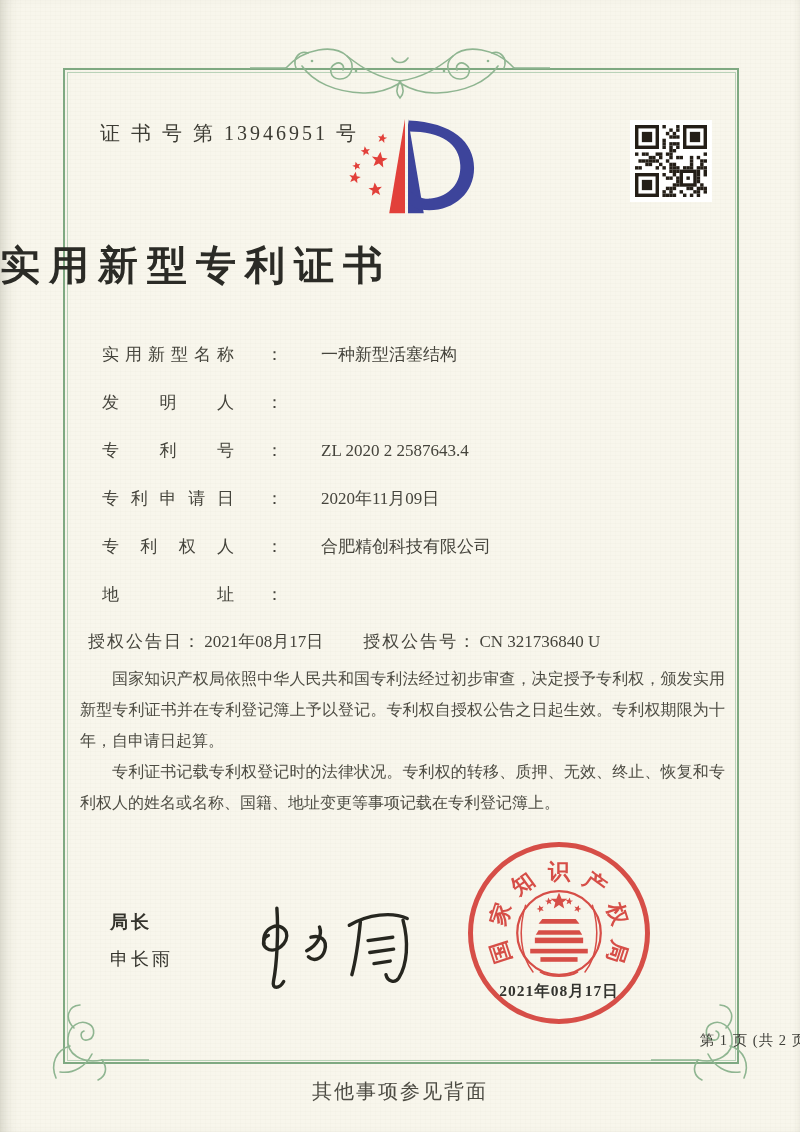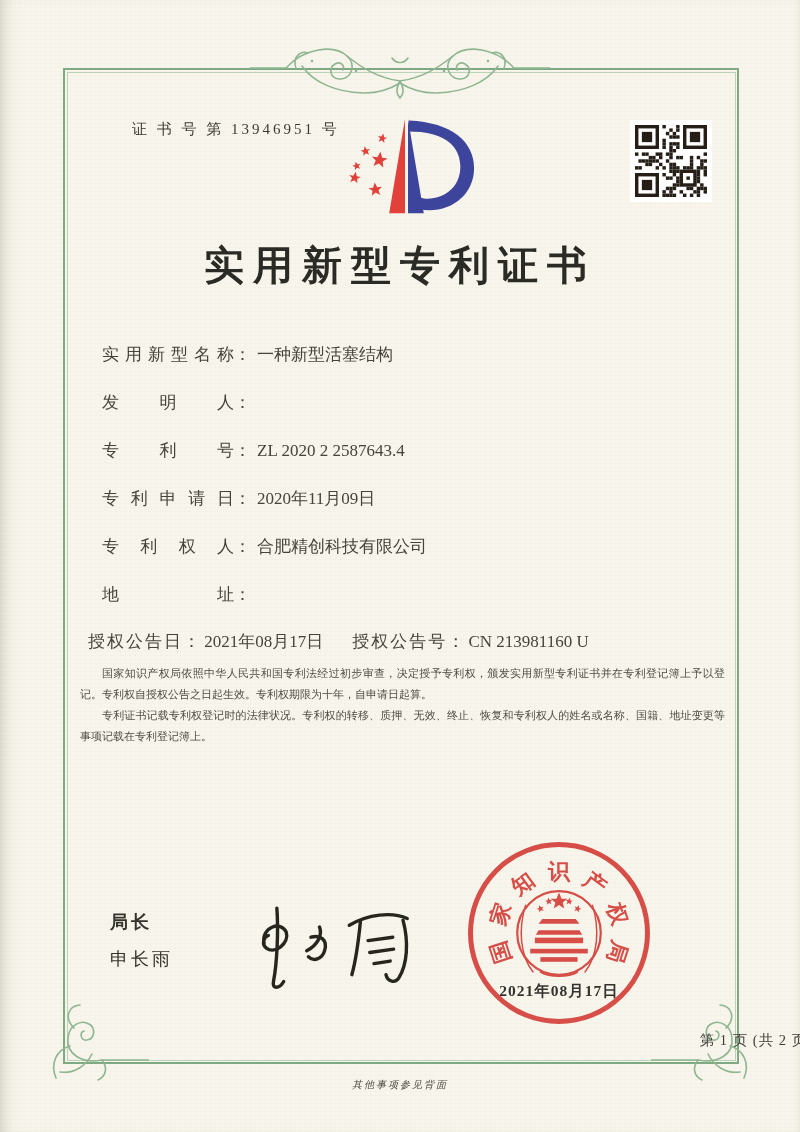--- a/index.html
+++ b/index.html
@@ -14,35 +14,35 @@
       repeating-linear-gradient(0deg, rgba(190,188,165,.05) 0 1px, rgba(0,0,0,0) 1px 4px),
       repeating-linear-gradient(90deg, rgba(190,188,165,.04) 0 1px, rgba(0,0,0,0) 1px 5px),
       #f8f6ec;
     box-shadow:inset 14px 0 18px -14px rgba(90,90,70,.35), inset -6px 0 10px -8px rgba(90,90,70,.2);}
   .frame{position:absolute;left:63px;top:68px;width:672px;height:992px;border:2.5px solid var(--green);}
   .frame-inner{position:absolute;inset:1.5px;border:1px solid var(--green-lt);}
   svg.orn{position:absolute;stroke:var(--orn);fill:none;stroke-width:1.6;stroke-linecap:round;}
   .top-orn{left:250px;top:38px;width:300px;height:64px;}
   .fl-left{left:44px;top:1002px;width:105px;height:82px;}
   .fl-right{left:651px;top:1002px;width:105px;height:82px;transform:scaleX(-1);}
-  .cert-no{position:absolute;left:100px;top:120px;font-size:15px;letter-spacing:3px;color:var(--ink);margin-left:32px;}
+  .cert-no{position:absolute;left:100px;top:120px;font-size:20px;letter-spacing:3px;color:var(--ink);}
   .logo{position:absolute;left:332px;top:104px;width:148px;height:124px;}
   .qr{position:absolute;left:630px;top:120px;width:82px;height:82px;background:#fff;padding:0;}
   .qr svg{position:absolute;left:5px;top:5px;width:72px;height:72px;fill:#241e17;}
-  .title{position:absolute;left:0;top:238px;width:800px;margin:0;text-align:center;
+  .title{position:absolute;left:0;top:238px;width:800px;margin:0;text-align:left;
     font-size:40px;font-weight:700;letter-spacing:9px;color:#2b2b26;}
   .fields{position:absolute;left:102px;top:344px;width:610px;font-size:17px;color:#45443c;}
-  .f-row{display:flex;margin-bottom:26px;line-height:22px;}
+  .f-row{display:flex;margin-bottom:26px;line-height:22px;gap:32px;}
   .f-label{display:inline-block;width:132px;text-align:justify;text-align-last:justify;flex:0 0 132px;}
   .colon{flex:0 0 auto;margin-right:6px;}
   .f-value{flex:1;}
-  .auth-row{position:absolute;left:88px;top:631px;width:640px;display:flex;gap:29px;
+  .auth-row{position:absolute;left:88px;top:631px;width:640px;display:flex;gap:40px;
     font-size:17px;color:#45443c;line-height:22px;white-space:nowrap;}
   .a-label{letter-spacing:2px;}
-  .paras{position:absolute;left:80px;top:663px;width:645px;font-size:11px;line-height:21px;
+  .paras{position:absolute;left:80px;top:663px;width:645px;font-size:16px;line-height:31px;
     color:var(--body);text-align:justify;}
   .paras p{margin:0;text-indent:2em;}
   .sig-block{position:absolute;left:110px;top:912px;font-size:18px;color:#34332c;line-height:20px;}
   .sig-title{margin-bottom:17px;letter-spacing:3px;font-weight:bold;}
   .sig-name{letter-spacing:3px;}
   .signature{position:absolute;left:228px;top:898px;width:200px;height:98px;
     stroke:#26261f;fill:none;stroke-width:4;stroke-linecap:round;stroke-linejoin:round;}
   .seal{position:absolute;left:468px;top:842px;width:172px;height:172px;
     border:5px solid var(--sealred);border-radius:50%;opacity:.92;}
   .seal-char{position:absolute;left:50%;top:50%;width:26px;height:26px;margin:-13px;
@@ -55,21 +55,21 @@
   span.seal-char:nth-of-type(6){transform:rotate(72deg) translateY(-61px);}
   span.seal-char:nth-of-type(7){transform:rotate(108deg) translateY(-61px);}
   .emblem{position:absolute;left:50%;top:50%;width:94px;height:104px;transform:translate(-50%,-50%);
     stroke:var(--sealred);fill:none;stroke-width:2.2;stroke-linecap:round;}
   .emblem .f{fill:var(--sealred);stroke:none;}
   .seal-date{position:absolute;left:50%;top:134px;transform:translateX(-50%);
     white-space:nowrap;font-size:15.5px;color:#23231f;letter-spacing:1px;font-weight:600;}
   .page-num{position:absolute;left:0;top:1031px;width:800px;text-align:right;
     font-size:14.5px;color:#3f3f39;letter-spacing:1px;margin-left:13px;}
   .back-note{position:absolute;left:0;top:1078px;width:800px;text-align:center;
-    font-size:10px;color:#4c4b43;letter-spacing:2px;font-style:italic;}
+    font-size:20px;color:#4c4b43;letter-spacing:2px;}
 </style>
 </head>
 <body>
 
 <div class="page">
 
   <div class="frame">
     <div class="frame-inner"></div>
   </div>
 
@@ -284,21 +284,21 @@
     </div>
   </div>
 
   <div class="auth-row">
     <div>
       <span class="a-label">授权公告日</span><span>：</span>
       <span>2021年08月17日</span>
     </div>
     <div>
       <span class="a-label">授权公告号</span><span>：</span>
-      <span>CN 213981160 U</span>
+      <span>CN 321736840 U</span>
     </div>
   </div>
 
   <div class="paras">
     <p>国家知识产权局依照中华人民共和国专利法经过初步审查，决定授予专利权，颁发实用新型专利证书并在专利登记簿上予以登记。专利权自授权公告之日起生效。专利权期限为十年，自申请日起算。</p>
     <p>专利证书记载专利权登记时的法律状况。专利权的转移、质押、无效、终止、恢复和专利权人的姓名或名称、国籍、地址变更等事项记载在专利登记簿上。</p>
   </div>
 
   <div class="sig-block">
     <div class="sig-title">局长</div>

